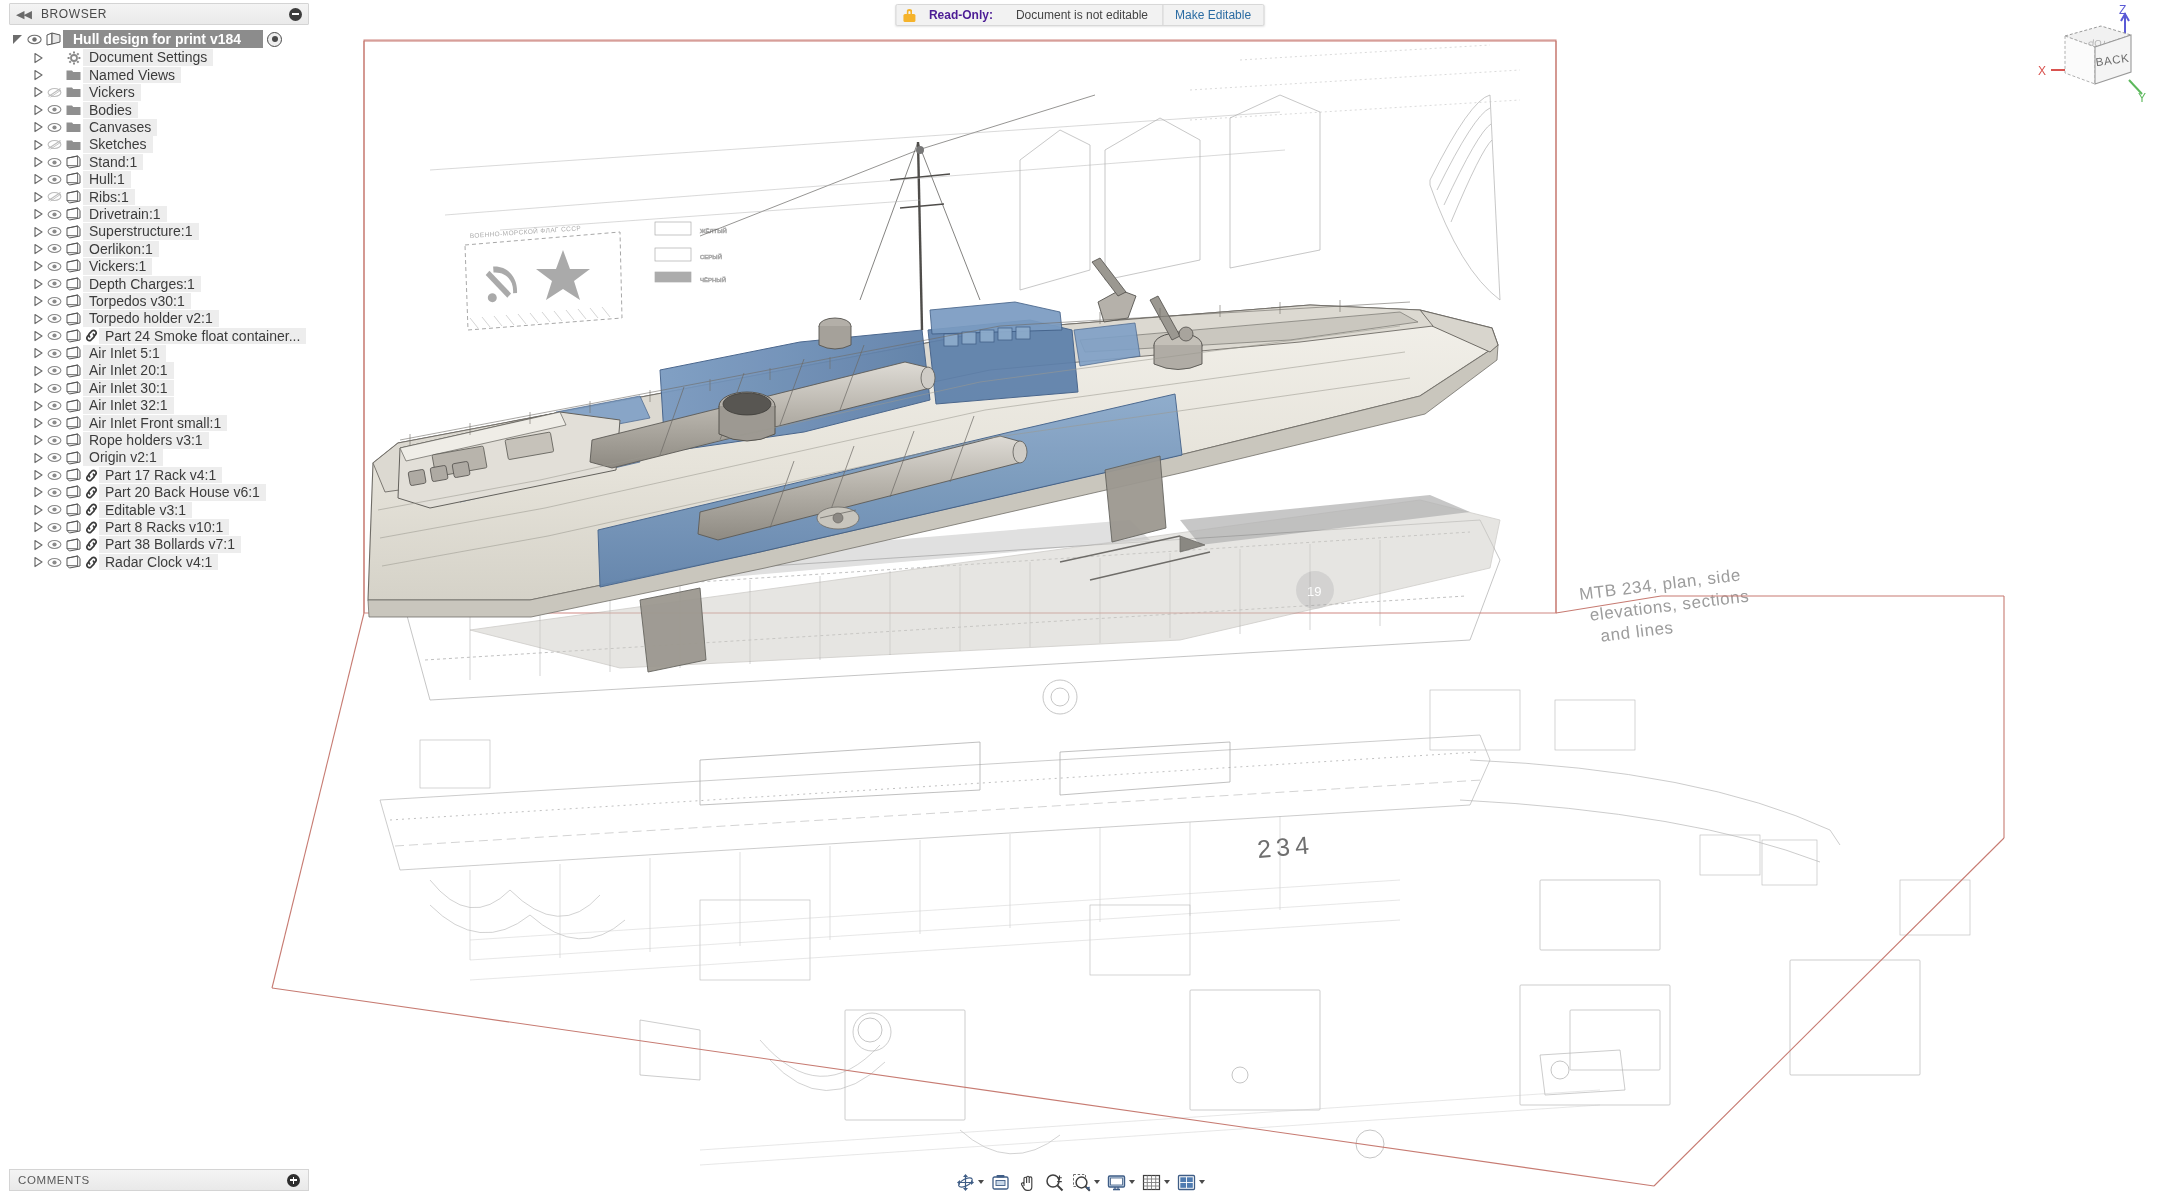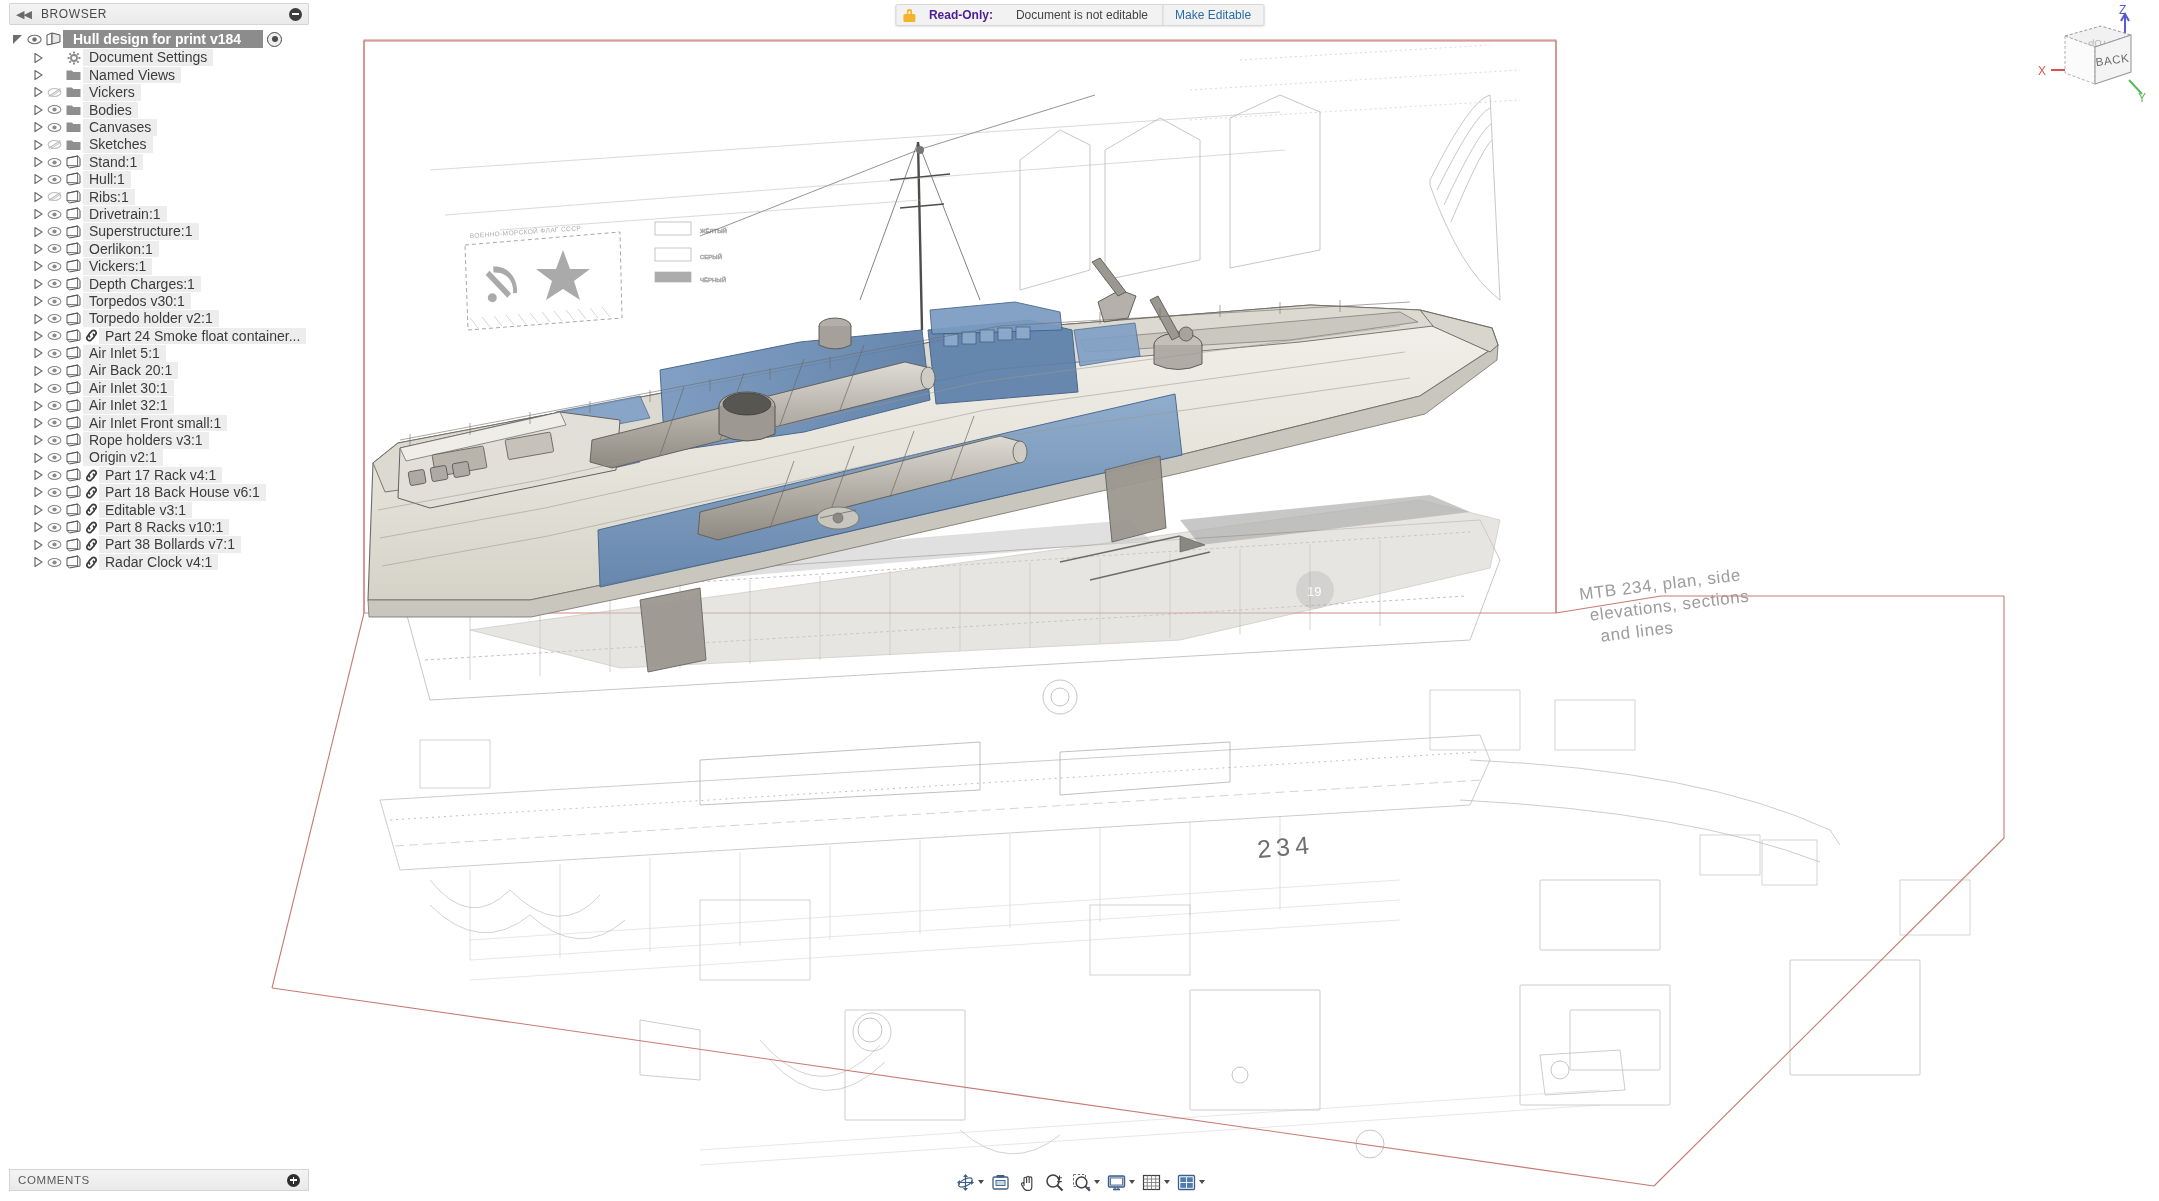--- a/index.html
+++ b/index.html
@@ -863,21 +863,21 @@
                 <ellipse cx="7.5" cy="5.5" rx="6.4" ry="4" fill="none" stroke="#8a8a8a" stroke-width="1.1"></ellipse>
                 <circle cx="7.5" cy="5.5" r="2.1" fill="#8a8a8a"></circle>
               </svg>
             </span>
             <span class="nodeicon">
               <svg width="15" height="14" viewBox="0 0 15 14">
                 <path d="M1 3.2 L11.6 1 L14 3.4 L14 11 L3.4 13 L1 10.6 Z" fill="#fdfdfd" stroke="#555" stroke-width="1"></path>
                 <path d="M1 3.2 L11.6 1 L11.6 10.8 L1 10.6" fill="none" stroke="#555" stroke-width="0.9"></path>
               </svg>
             </span>
-            <span class="label">Air Back 20:1</span>
+            <span class="label">Air Inlet 20:1</span>
           </div>
           <div class="tree-row">
             <span class="indent" style="width: 22px;"></span>
             <span class="caret">
               <svg width="11" height="12" viewBox="0 0 11 12">
                 <path d="M2 1.5 L9 6 L2 10.5 Z" fill="none" stroke="#6d6d6d" stroke-width="1.2" stroke-linejoin="round"></path>
               </svg>
             </span>
             <span class="eye">
               <svg width="15" height="11" viewBox="0 0 15 11">
@@ -1022,21 +1022,21 @@
                 <path d="M1 3.2 L11.6 1 L14 3.4 L14 11 L3.4 13 L1 10.6 Z" fill="#fdfdfd" stroke="#555" stroke-width="1"></path>
                 <path d="M1 3.2 L11.6 1 L11.6 10.8 L1 10.6" fill="none" stroke="#555" stroke-width="0.9"></path>
               </svg>
             </span>
             <span class="linkicon">
               <svg width="15" height="13" viewBox="0 0 15 13">
                 <path d="M5.6 7.9 a2.6 2.6 0 0 1 0 -3.6 L8.1 1.8 a2.6 2.6 0 0 1 3.6 3.6 L10.6 6.6" fill="none" stroke="#3a3a3a" stroke-width="1.7" stroke-linecap="round"></path>
                 <path d="M9.4 5.1 a2.6 2.6 0 0 1 0 3.6 L6.9 11.2 a2.6 2.6 0 0 1 -3.6 -3.6 L4.4 6.4" fill="none" stroke="#3a3a3a" stroke-width="1.7" stroke-linecap="round"></path>
               </svg>
             </span>
-            <span class="label">Part 18 Back House v6:1</span>
+            <span class="label">Part 20 Back House v6:1</span>
           </div>
           <div class="tree-row">
             <span class="indent" style="width: 22px;"></span>
             <span class="caret">
               <svg width="11" height="12" viewBox="0 0 11 12">
                 <path d="M2 1.5 L9 6 L2 10.5 Z" fill="none" stroke="#6d6d6d" stroke-width="1.2" stroke-linejoin="round"></path>
               </svg>
             </span>
             <span class="eye">
               <svg width="15" height="11" viewBox="0 0 15 11">

